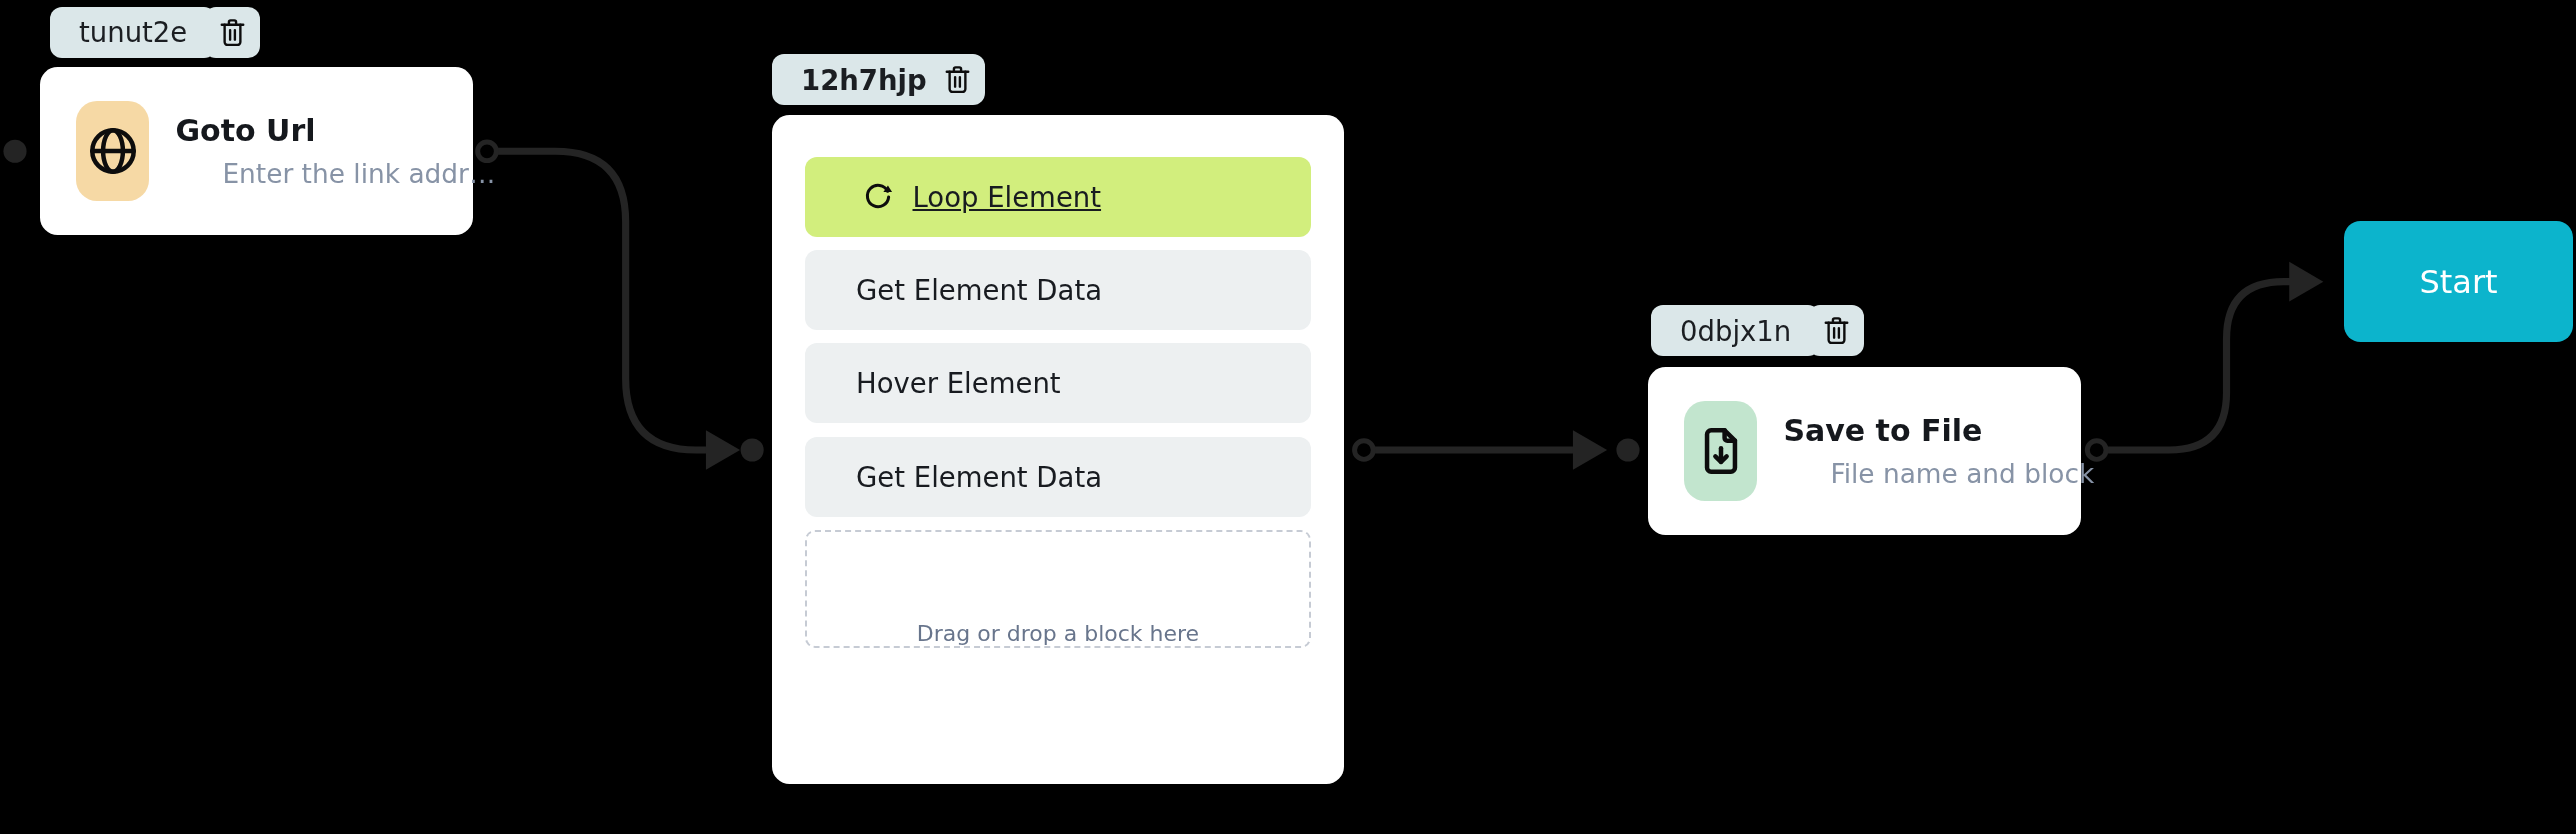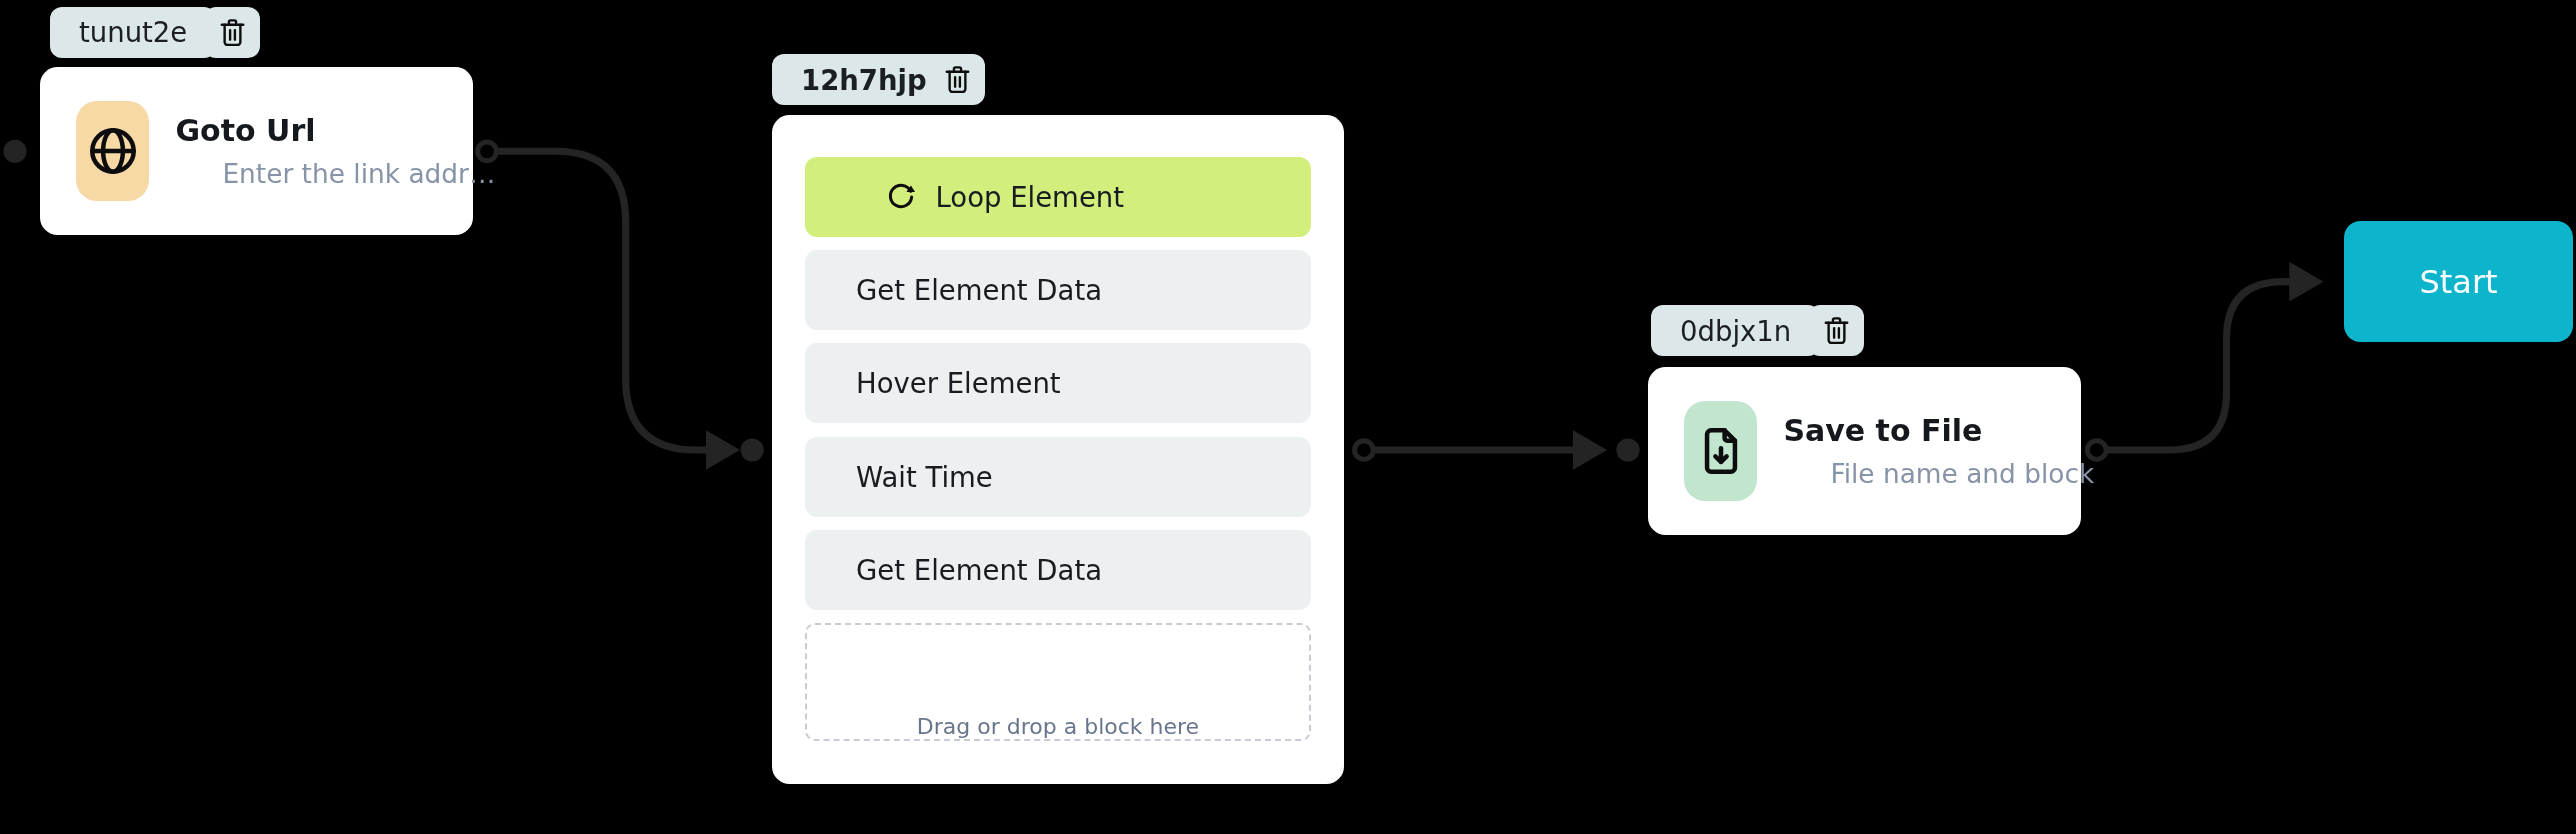--- a/index.html
+++ b/index.html
@@ -96,21 +96,22 @@
     background: #edf0f1;
     display: flex; align-items: center;
     box-sizing: border-box;
     padding-left: 51px;
     font-size: 27.5px; font-weight: 500; color: #181b20;
     margin-bottom: 13.2px;
     cursor: pointer;
   }
   .group-row.highlight {
     background: #d2ee7d;
-    padding-left: 78px;
+    padding-left: 55px;
+    text-decoration: underline;
   }
   .group-row .row-icon {
     width: 36px; height: 36px;
     margin-right: 16.5px;
     display: inline-flex; align-items: center; justify-content: center;
   }
   .group-row .row-icon svg { width: 36px; height: 36px; }
   .dropzone {
     width: 506px; height: 118px;
     box-sizing: border-box;
@@ -218,23 +219,20 @@
   </div>
 
   <div class="group-row">
     <span>Get Element Data</span>
   </div>
 
   <div class="group-row">
     <span>Hover Element</span>
   </div>
 
-  <div class="group-row">
-    <span>Wait Time</span>
-  </div>
 
   <div class="group-row">
     <span>Get Element Data</span>
   </div>
 
   <div class="dropzone">
     <span>Drag or drop a block here</span>
   </div>
 </div>
 

